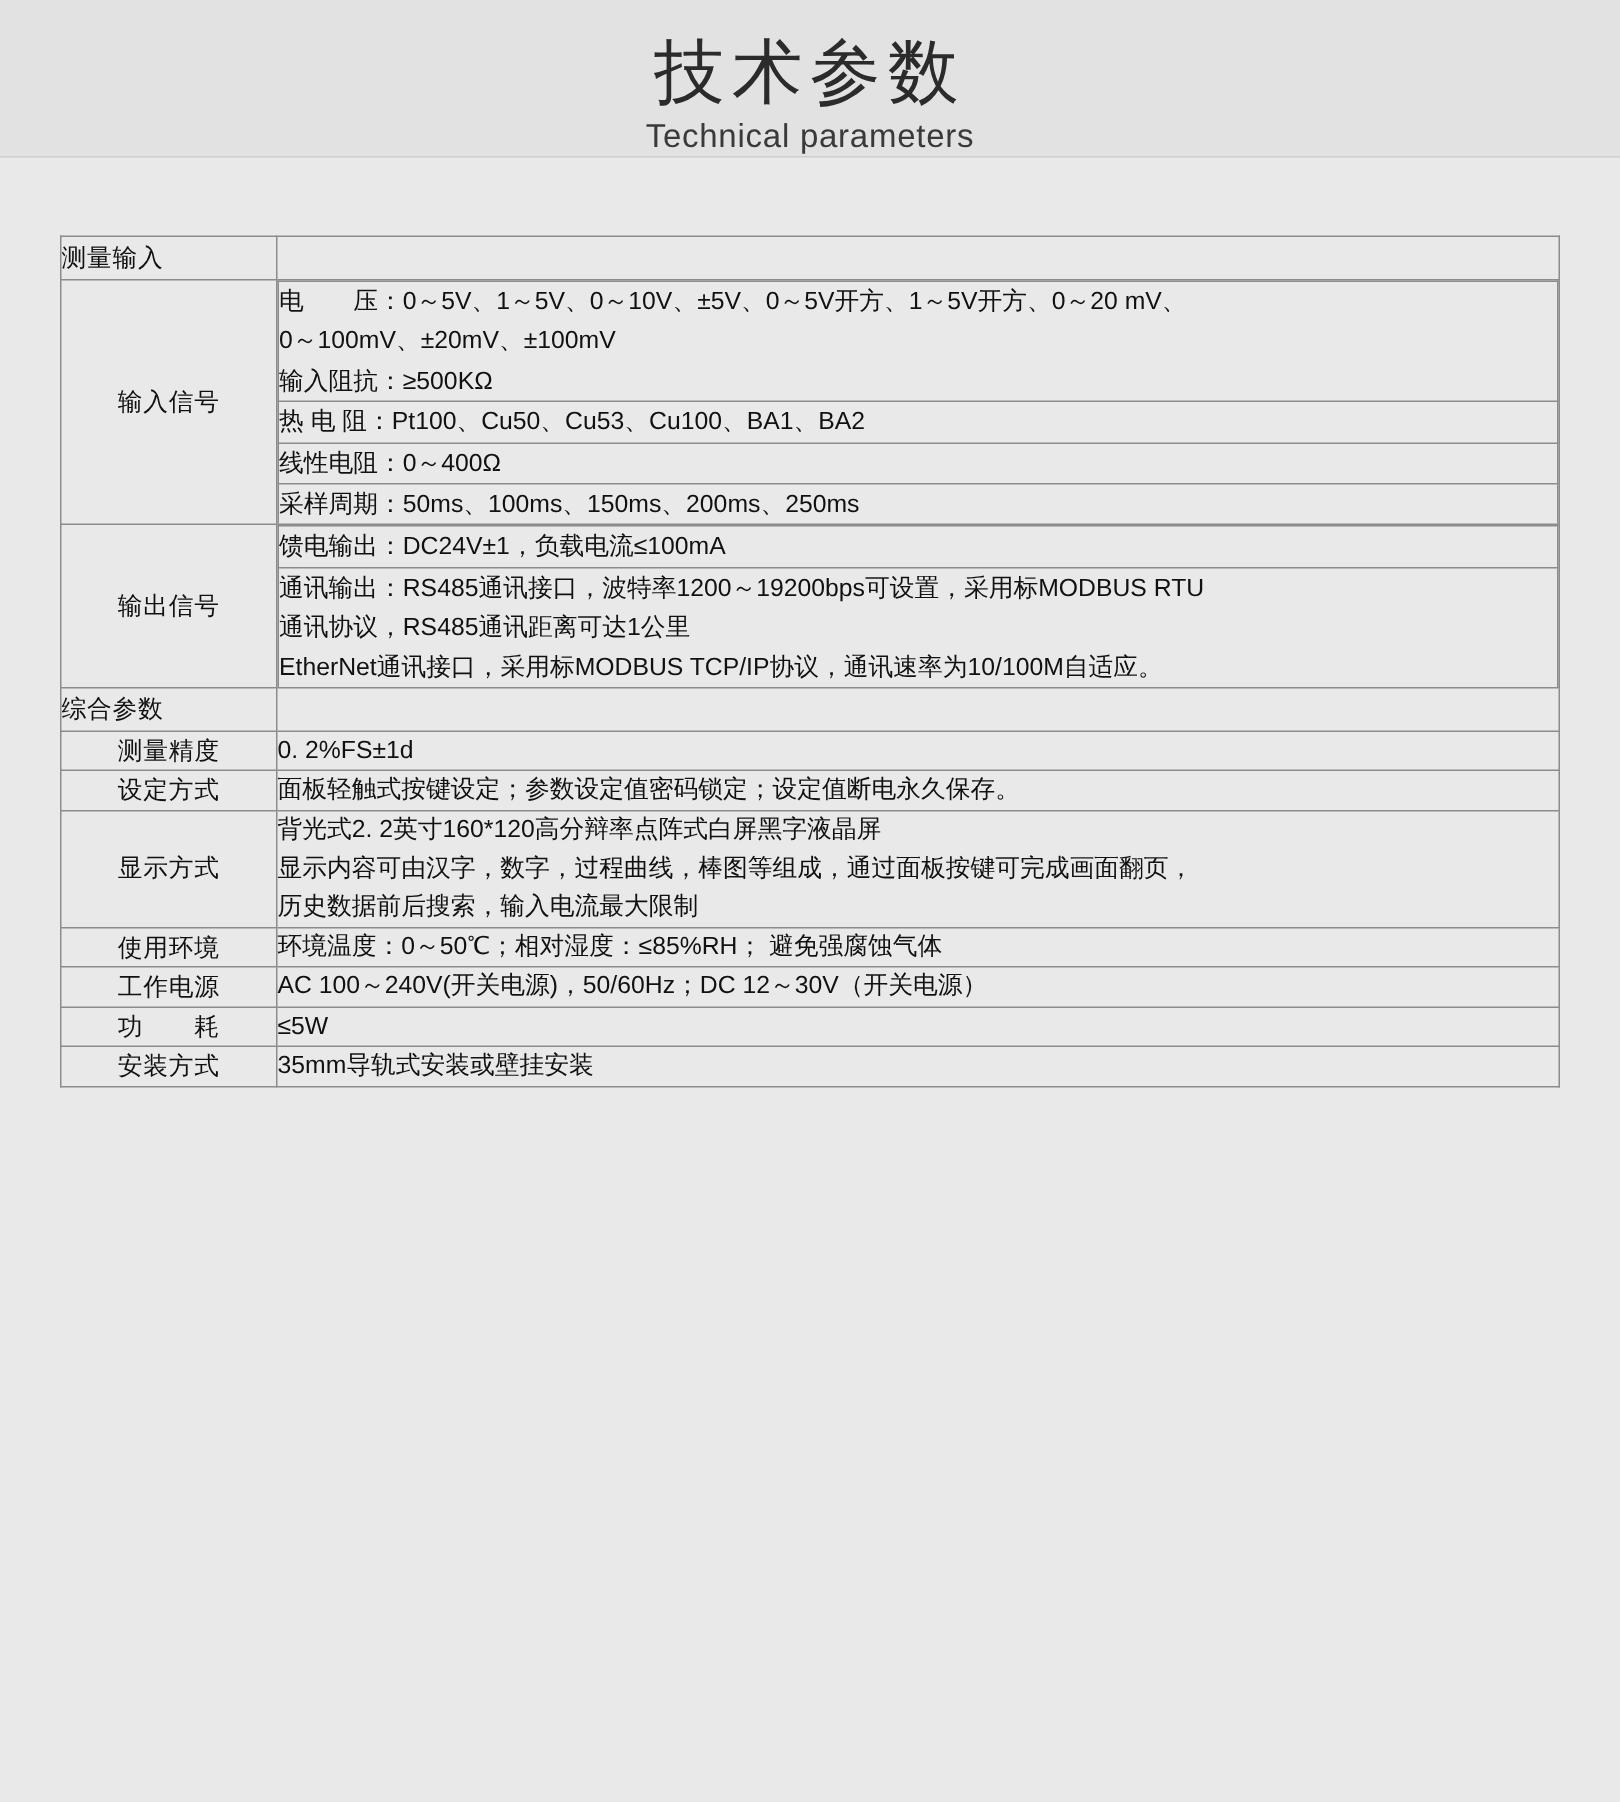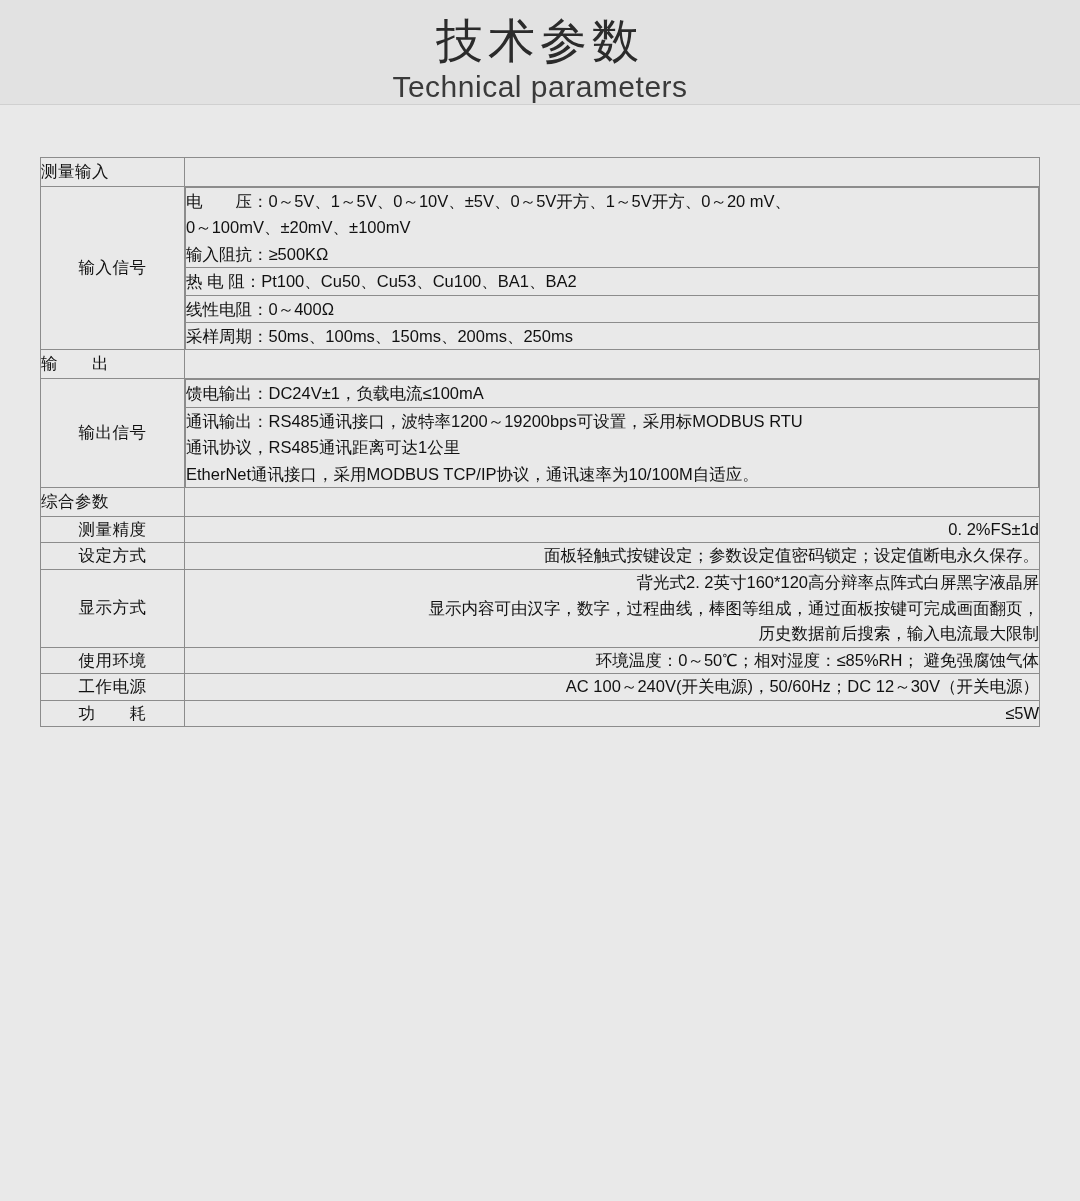--- a/index.html
+++ b/index.html
@@ -28,21 +28,21 @@
   .header-title-cn {
     font-size: 47px;
     letter-spacing: 5px;
     color: #2b2b2b;
     font-weight: normal;
     line-height: 1.15;
     margin: 0 0 2px 0;
     font-family: "DejaVu Sans", sans-serif;
   }
   .header-title-en {
-    font-size: 30px;
+    font-size: 22px;
     color: #3a3a3a;
     letter-spacing: 0.5px;
     font-family: "Liberation Sans", sans-serif;
   }
   .sheet {
     padding: 52px 40px 0 40px;
     box-sizing: border-box;
   }
   table.spec {
     border-collapse: collapse;
@@ -65,21 +65,20 @@
     font-size: 17px;
     letter-spacing: 0.5px;
   }
   td.section {
     text-align: left;
     padding-left: 24px;
   }
   td.value {
     padding: 7px 10px 7px 12px;
     line-height: 1.55;
-    text-align: right;
   }
   .inner {
     border-collapse: collapse;
     width: 100%;
     table-layout: fixed;
   }
   .inner td {
     border: none;
     border-bottom: 1px solid #8c8c8c;
     padding: 7px 10px 7px 12px;
@@ -139,38 +138,34 @@
                 <tr>
                   <td>
                     <span class="line">采样周期：50ms、100ms、150ms、200ms、250ms</span>
                   </td>
                 </tr>
               </tbody>
             </table>
           </td>
         </tr>
         <tr>
-          <td class="label section">输　　出</td>
-          <td class="value empty-cell">&nbsp;</td>
-        </tr>
-        <tr>
           <td class="label">输出信号</td>
           <td style="padding: 0px; margin-top: 31px;">
             <table class="inner">
               <tbody>
                 <tr>
                   <td>
                     <span class="line">馈电输出：DC24V±1，负载电流≤100mA</span>
                   </td>
                 </tr>
                 <tr>
                   <td>
                     <span class="line">通讯输出：RS485通讯接口，波特率1200～19200bps可设置，采用标MODBUS RTU</span>
                     <span class="indent">通讯协议，RS485通讯距离可达1公里</span>
-                    <span class="indent">EtherNet通讯接口，采用MODBUS TCP/IP协议，通讯速率为10/100M自适应。</span>
+                    <span class="indent">EtherNet通讯接口，采用标MODBUS TCP/IP协议，通讯速率为10/100M自适应。</span>
                   </td>
                 </tr>
               </tbody>
             </table>
           </td>
         </tr>
         <tr>
           <td class="label section">综合参数</td>
           <td class="value empty-cell">&nbsp;</td>
         </tr>
@@ -195,15 +190,19 @@
           <td class="value">环境温度：0～50℃；相对湿度：≤85%RH； 避免强腐蚀气体</td>
         </tr>
         <tr>
           <td class="label">工作电源</td>
           <td class="value">AC 100～240V(开关电源)，50/60Hz；DC 12～30V（开关电源）</td>
         </tr>
         <tr>
           <td class="label">功　　耗</td>
           <td class="value">≤5W</td>
         </tr>
+        <tr>
+          <td class="label">安装方式</td>
+          <td class="value">35mm导轨式安装或壁挂安装</td>
+        </tr>
       </tbody>
   </table>
 </div>
 
 </body></html>

